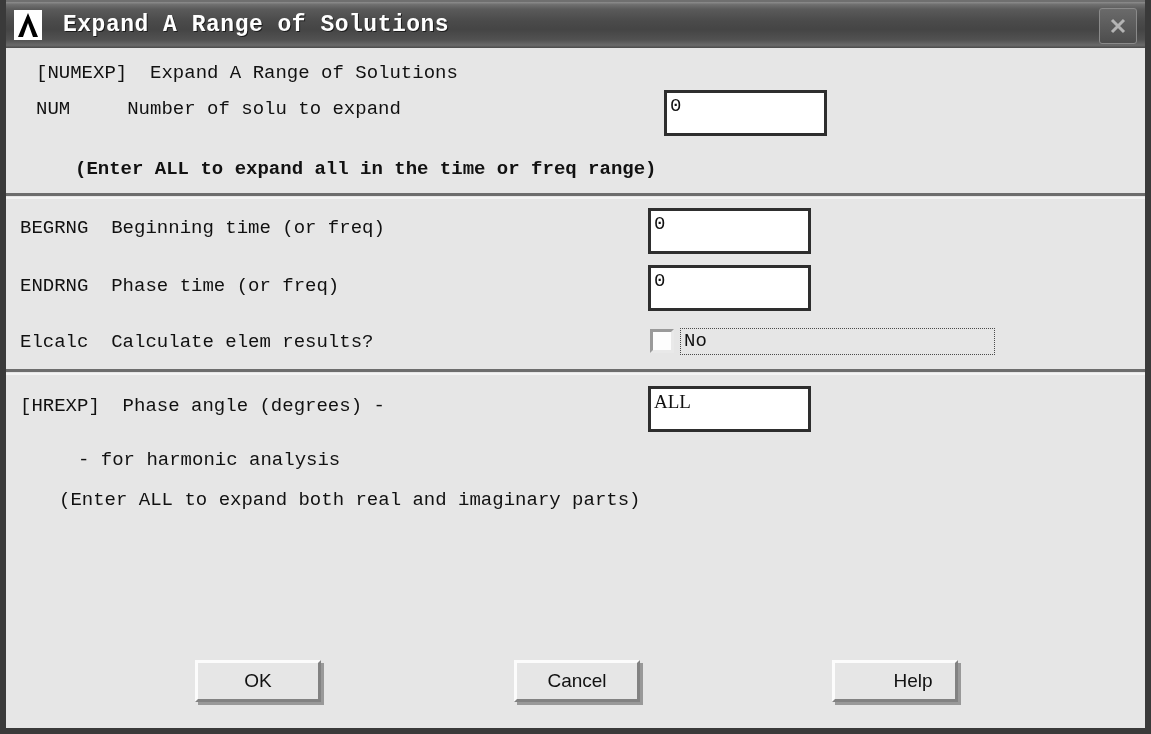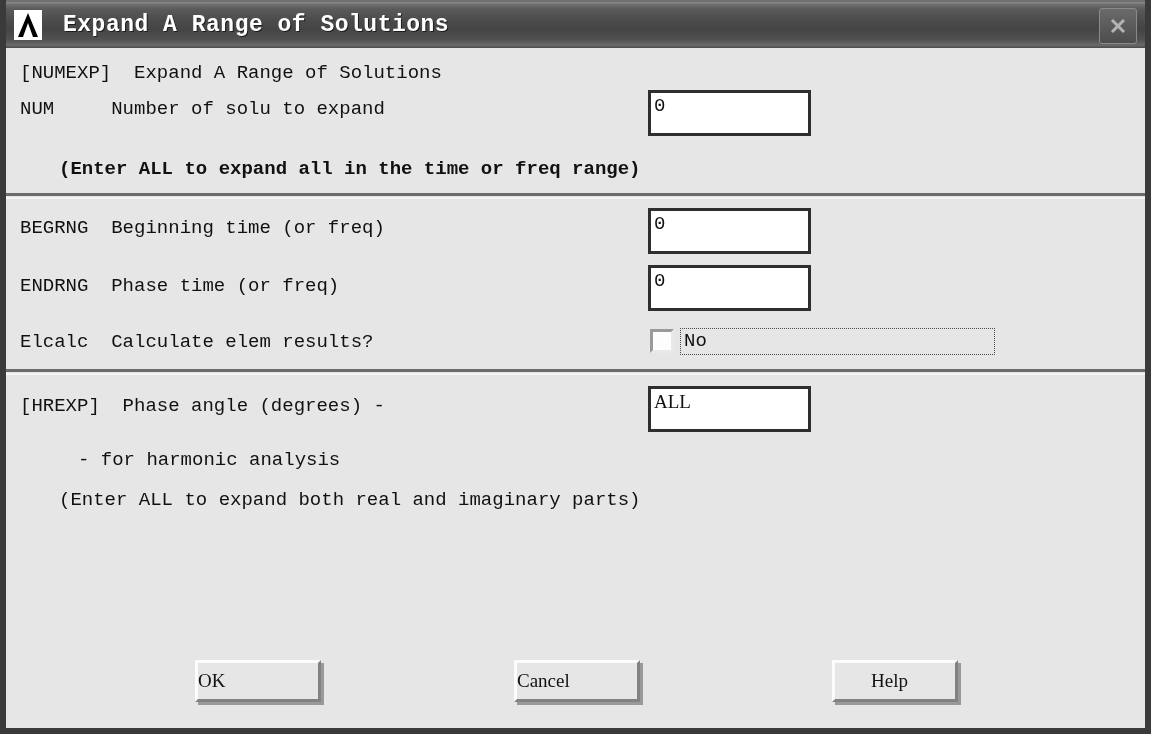--- a/index.html
+++ b/index.html
@@ -188,22 +188,23 @@
     top: 12px;
     width: 126px;
     height: 42px;
     box-sizing: border-box;
     background: #e6e6e6;
     border-top: 3px solid #fcfcfc;
     border-left: 3px solid #fcfcfc;
     border-right: 3px solid #828282;
     border-bottom: 3px solid #828282;
     color: #111111;
-    font-family: Liberation Serif, serif;
-    font-size: 19px;
+    font-family: Liberation Sans, sans-serif;
+    font-size: 19px;
+    text-align: center;
     line-height: 36px;
     box-shadow: 3px 3px 0 rgba(90,90,90,0.55);
     white-space: pre;
   }
   #ok-button     { left: 189px; }
   #cancel-button { left: 508px; }
   #help-button   { left: 826px; padding-left: 36px; }
 </style>
 </head>
 <body>
@@ -221,21 +222,21 @@
 
     <span id="close-button">
       <svg width="22" height="22" viewBox="0 0 22 22">
         <path d="M5 5 L17 17 M17 5 L5 17" stroke="#b4b4b4" stroke-width="3" stroke-linecap="butt" fill="none"></path>
       </svg>
     </span>
   </div>
 
   <div id="dialog-body">
 
-    <div class="section" style="height:145px;">
+    <div class="section" style="height:145px;padding-left:16px;">
       <div class="row" style="height:42px;">
         <span class="lbl" style="left:14px; top:16px;">[NUMEXP]  Expand A Range of Solutions</span>
       </div>
 
       <div class="row" style="height:56px;">
         <span class="lbl" style="left:14px; top:10px;">NUM     Number of solu to expand</span>
         <span class="field" style="top:0px;">0</span>
       </div>
 
       <div class="row" style="height:47px;font-weight:bold;">

